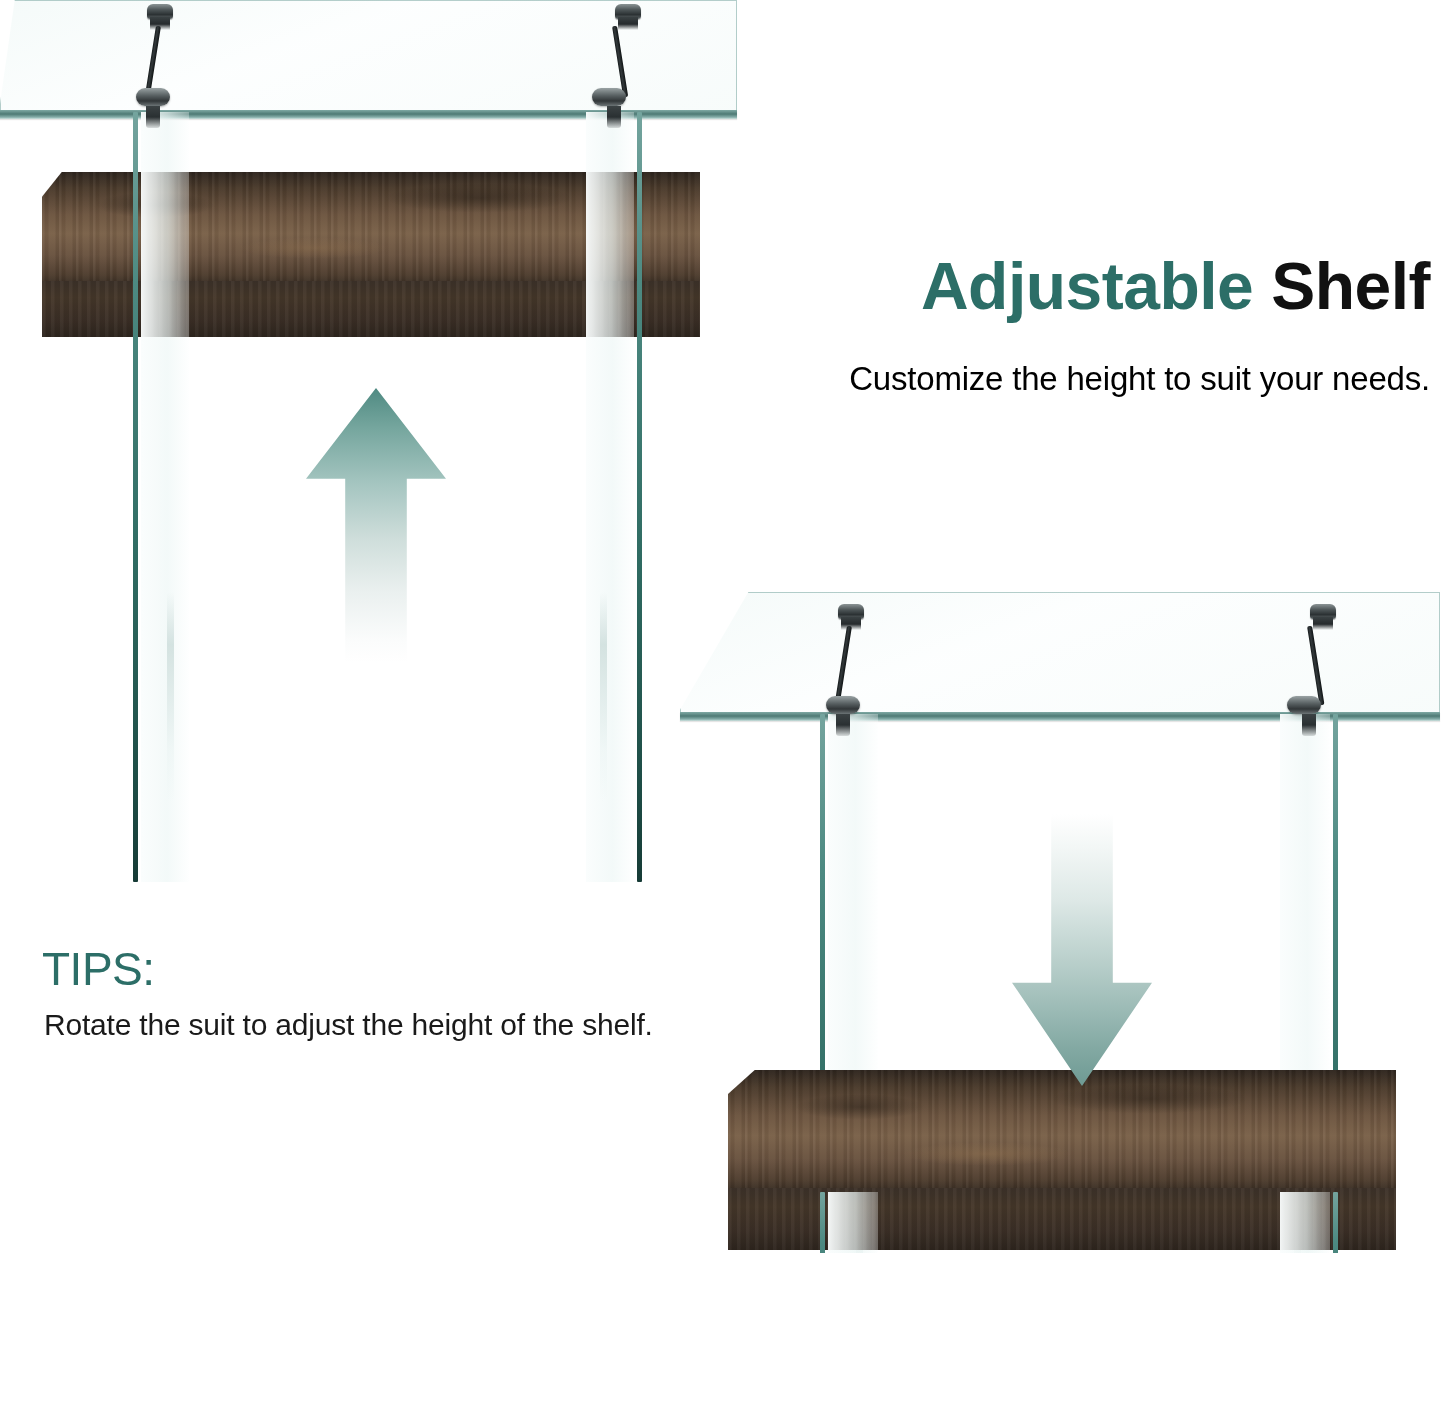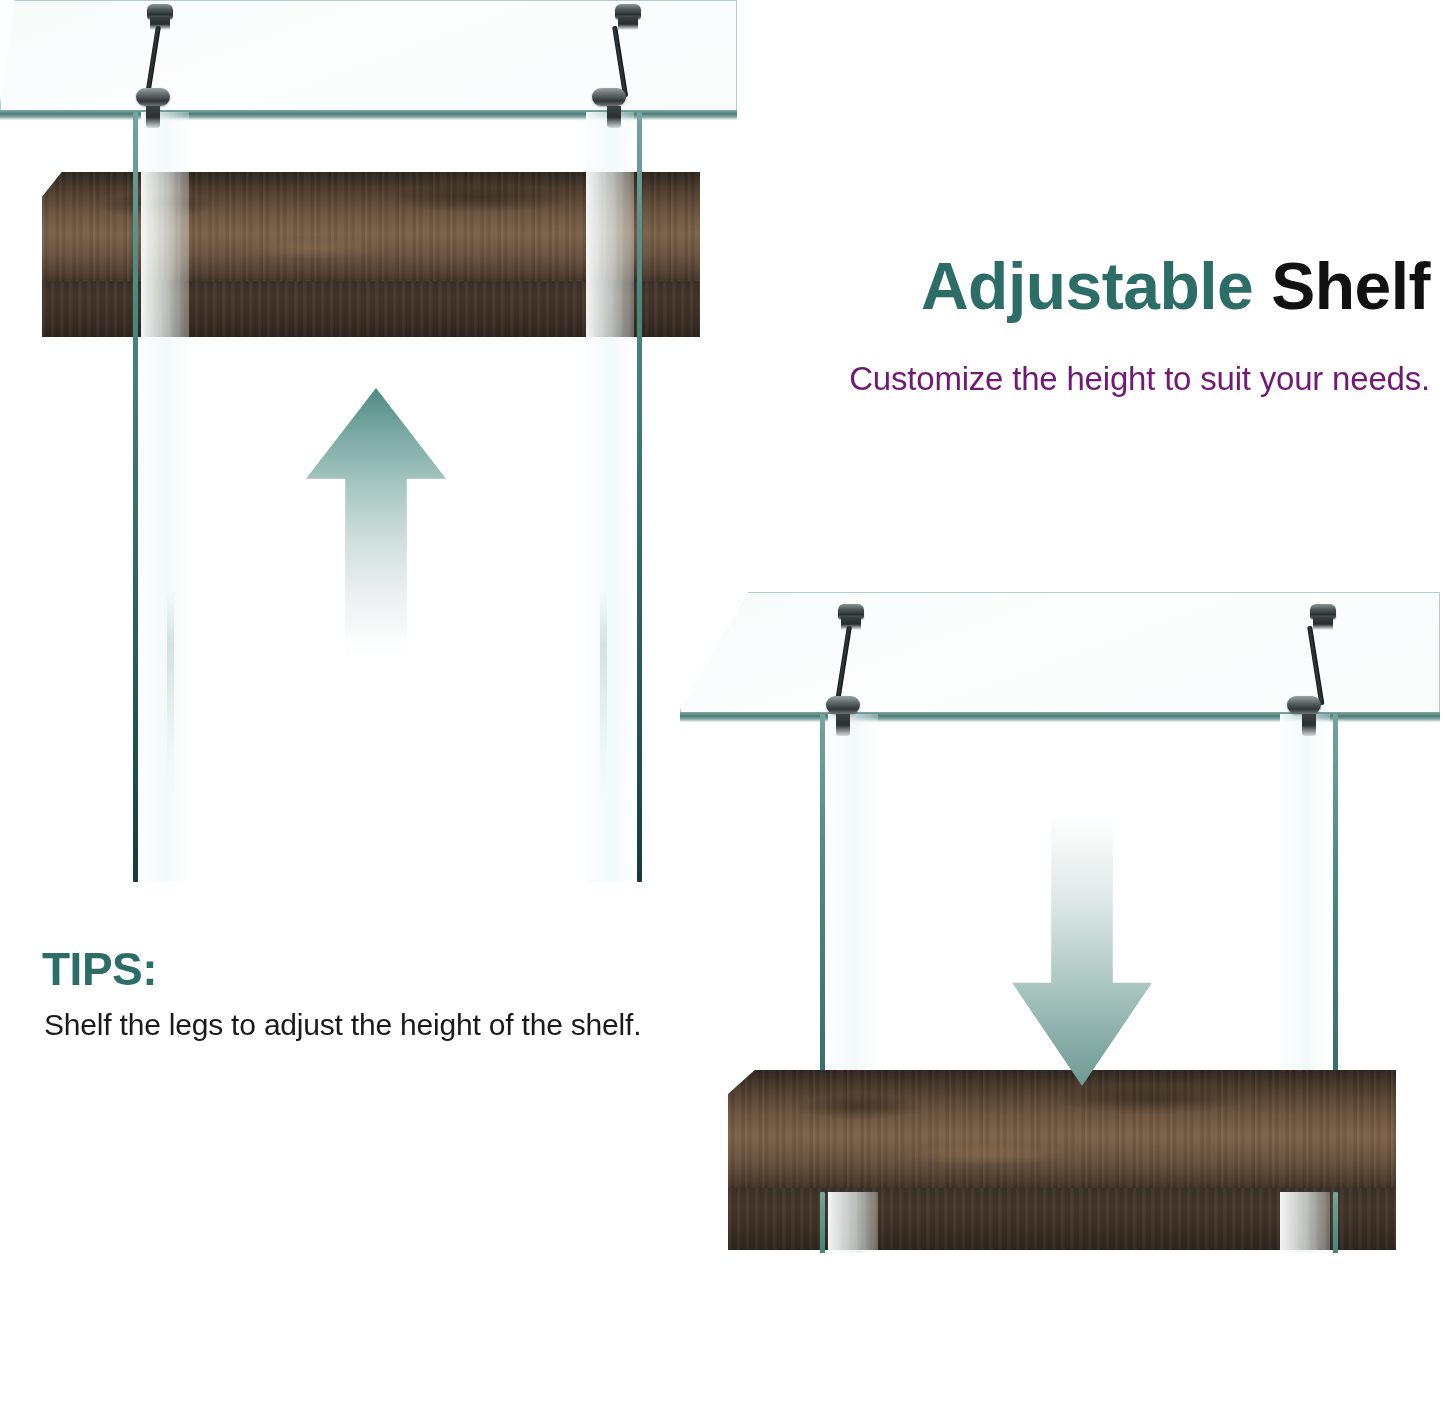--- a/index.html
+++ b/index.html
@@ -36,33 +36,33 @@
   .headline .accent { color: #2C6E67; }
   .headline .plain  { color: #111111; }
 
   .subline {
     position: absolute;
     left: 690px;
     top: 360px;
     width: 740px;
     text-align: right;
     font-size: 33px;
-    color: #701a75;
+    color: #000000;
     font-weight: 400;
     letter-spacing: -0.2px;
     white-space: nowrap;
   }
 
   
   .tips-title {
     position: absolute;
     left: 42px;
     top: 942px;
     font-size: 46px;
-    font-weight: bold;
+    font-weight: normal;
     color: #2C6E67;
     letter-spacing: -0.5px;
   }
   .tips-body {
     position: absolute;
     left: 44px;
     top: 1008px;
     font-size: 30px;
     color: #1a1a1a;
     letter-spacing: -0.2px;
@@ -338,15 +338,15 @@
   </div>
 
   <div class="headline">
     <span class="accent">Adjustable</span>
     <span class="plain">Shelf</span>
   </div>
 
   <div class="subline">Customize the height to suit your needs.</div>
 
   <div class="tips-title">TIPS:</div>
-  <div class="tips-body">Shelf the legs to adjust the height of the shelf.</div>
+  <div class="tips-body">Rotate the suit to adjust the height of the shelf.</div>
 
 </div>
 
 </body></html>

